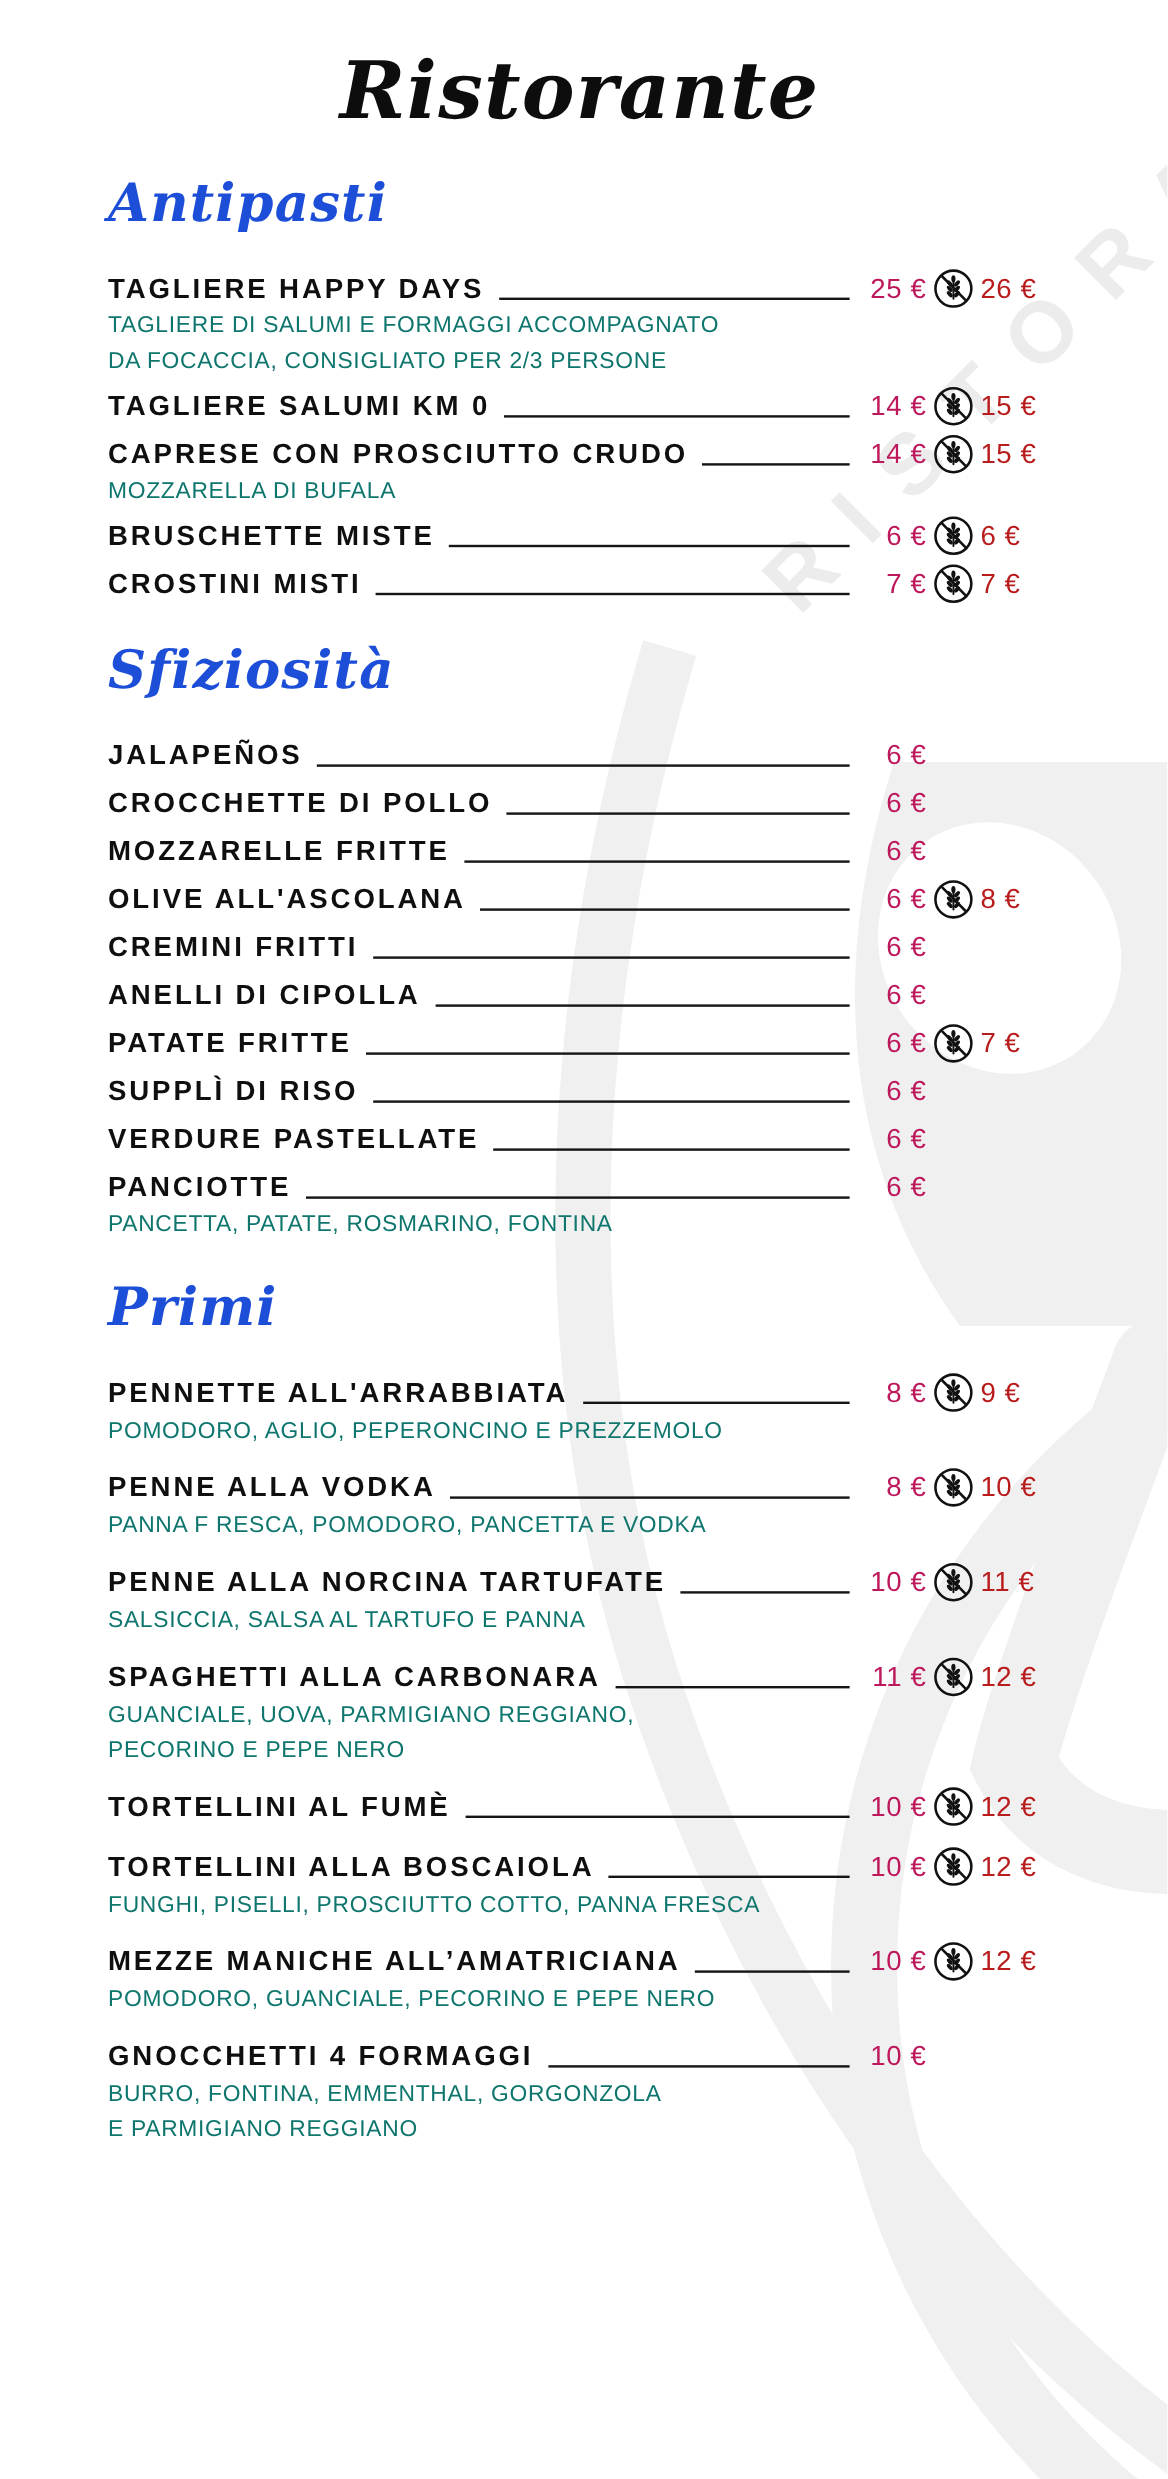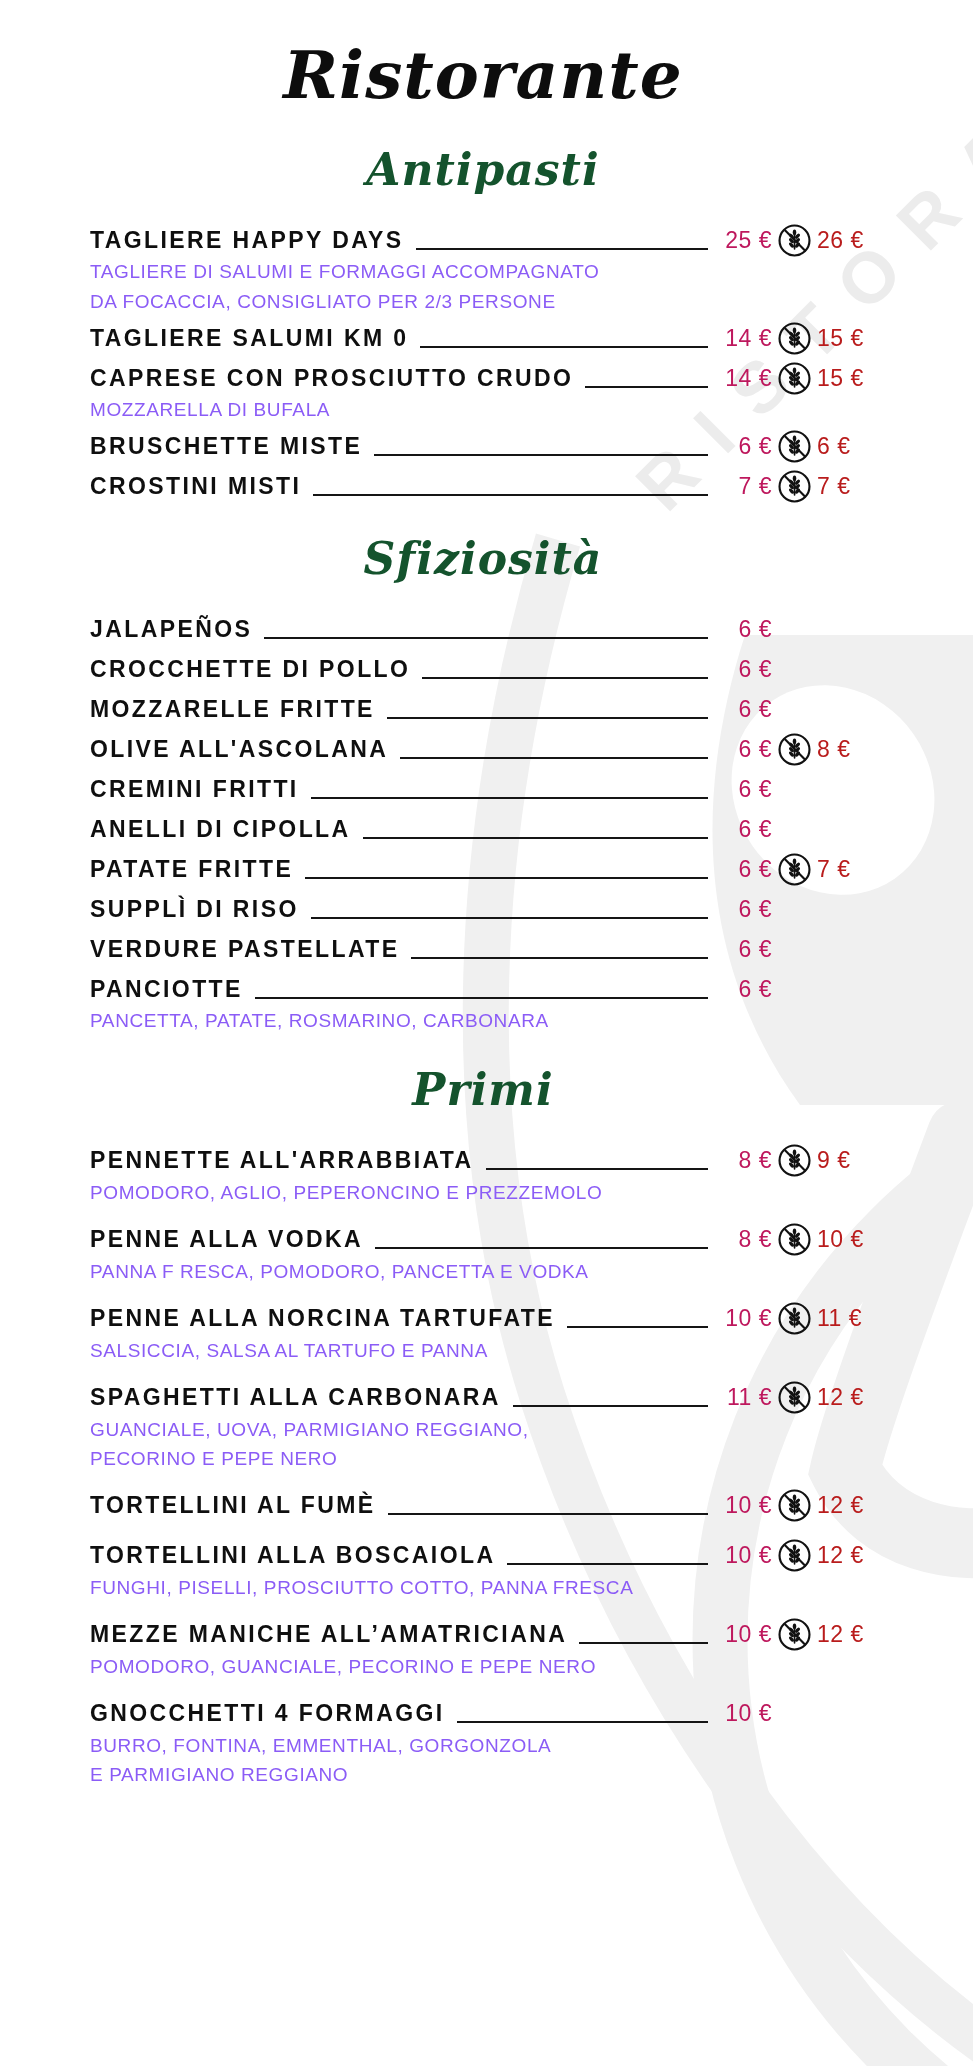--- a/index.html
+++ b/index.html
@@ -15,33 +15,33 @@
     letter-spacing:30px;color:#ececec;transform:rotate(-45deg);transform-origin:left top;
   }
   
   .content{position:relative;z-index:1;padding:36px 0 0 90px;width:786px;}
   .title{
     font-family:"DejaVu Serif",serif;font-style:italic;font-weight:700;
     font-size:66px;letter-spacing:1px;color:#0d0d0d;text-align:center;margin:0 0 14px 0;
   }
   .section-heading{
     font-family:"DejaVu Serif",serif;font-style:italic;font-weight:700;
-    font-size:44px;letter-spacing:1px;color:#14532d;margin:30px 0 28px 0;text-align:center;
+    font-size:44px;letter-spacing:1px;color:#1d4ed8;margin:30px 0 28px 0;
   }
   .item{margin-bottom:6px;}
   .spacious .item{margin-bottom:16px;}
   .row{display:flex;align-items:center;height:34px;justify-content:center;}
   .nm{font-size:23px;font-weight:700;letter-spacing:2.4px;white-space:nowrap;color:#0f0f0f;}
   .leader{flex:1 1 auto;border-bottom:2px solid #151515;height:0;align-self:flex-end;margin:0 10px 7px 12px;}
   .pg{display:flex;align-items:center;flex:0 0 158px;width:158px;}
   .p1{width:54px;text-align:right;font-size:23px;letter-spacing:.5px;white-space:nowrap;color:#be185d;}
   .p2{font-size:23px;letter-spacing:.5px;white-space:nowrap;color:#b91c1c;}
   .gficon{width:35px;height:35px;margin:0 5px;flex:none;}
   .hiddenslot{visibility:hidden;}
-  .desc{font-size:19px;letter-spacing:.6px;line-height:26px;color:#8b5cf6;margin:2px 0 4px 0;}
+  .desc{font-size:19px;letter-spacing:.6px;line-height:26px;color:#0f766e;margin:2px 0 4px 0;}
   .spacious .desc{margin:3px 0 0 0;}
 </style>
 </head>
 <body>
 
 <div class="page">
 
   <svg class="wm-svg" width="973" height="2066" viewBox="0 0 973 2066" aria-hidden="true">
     <path d="M 745 635 C 695 790 695 960 800 1105 L 973 1105 L 973 635 Z" fill="#f0f0f0" stroke="none"></path>
     <ellipse cx="833" cy="790" rx="98" ry="108" transform="rotate(-35 833 790)" fill="#ffffff"></ellipse>
@@ -414,21 +414,21 @@
                     <ellipse cx="14.9" cy="18.2" rx="1.7" ry="3.2" transform="rotate(-42 14.9 18.2)"></ellipse>
                     <ellipse cx="21.1" cy="18.2" rx="1.7" ry="3.2" transform="rotate(42 21.1 18.2)"></ellipse>
                     <ellipse cx="14.9" cy="22.8" rx="1.7" ry="3.2" transform="rotate(-42 14.9 22.8)"></ellipse>
                     <ellipse cx="21.1" cy="22.8" rx="1.7" ry="3.2" transform="rotate(42 21.1 22.8)"></ellipse>
                   </g>
                   <line x1="8" y1="7.2" x2="29.5" y2="29" stroke="#111" stroke-width="2.2"></line>
                 </svg>
                 <span class="p2 hiddenslot"></span>
               </span>
             </div>
-            <div class="desc">PANCETTA, PATATE, ROSMARINO, CARBONARA</div>
+            <div class="desc">PANCETTA, PATATE, ROSMARINO, FONTINA</div>
           </div>
         </section>
         <section class="section spacious">
           <h2 class="section-heading">Primi</h2>
           <div class="item">
             <div class="row">
               <span class="nm">PENNETTE ALL'ARRABBIATA</span>
               <span class="leader"></span>
               <span class="pg">
                 <span class="p1">8 €</span>

